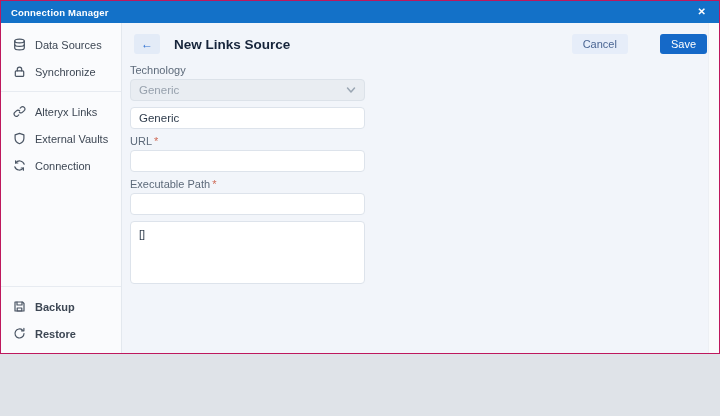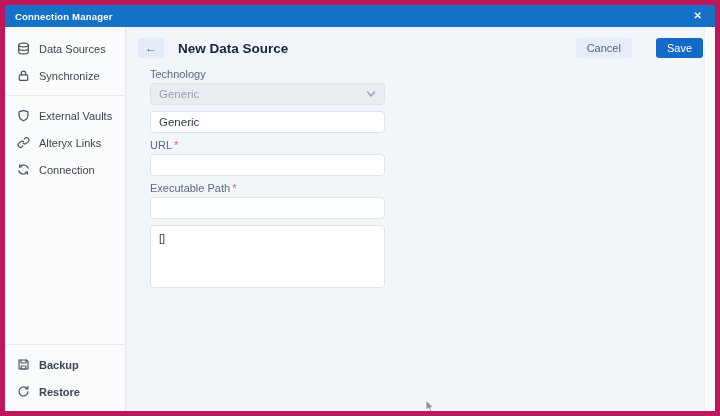--- a/index.html
+++ b/index.html
@@ -1,23 +1,23 @@
 <!DOCTYPE html>
 <html><head>
 <meta charset="utf-8">
 <style>
   * { margin: 0; padding: 0; box-sizing: border-box; }
   html, body { background: #dfe3e8; }
   body { font-family: "Liberation Sans", sans-serif; }
 
   .window {
     position: relative;
-    width: 720px; height: 416px;
+    width: 720px; height: 354px;
     background: #f2f5fa;
-    border: 5px solid #be185d;
+    border: 1px solid #be185d;
     overflow: hidden;
   }
 
   
   .titlebar {
     position: absolute; top: 0; left: 0; right: 0; height: 22px;
     background: #1371c8;
     display: flex; align-items: center; justify-content: space-between;
     padding: 0 10px;
   }
@@ -56,30 +56,30 @@
     display: flex; align-items: center; padding: 9px 12px 0 12px; height: 33px;
   }
   .back-btn {
     width: 26px; height: 20px; border-radius: 3px; background: #e3ebf7;
     display: flex; align-items: center; justify-content: center;
     color: #2d6fd1; font-size: 12px; cursor: pointer; border: none;
   }
   .page-title {
     margin-left: 14px; font-size: 13.5px; font-weight: 700; color: #16243a;
   }
-  .header-actions { margin-left: auto; display: flex; gap: 8px; }
+  .header-actions { margin-left: auto; display: flex; gap: 16px; }
   .btn {
     border: none; border-radius: 3px; font-size: 11px; cursor: pointer;
     padding: 4px 11px; font-family: "Liberation Sans", sans-serif;
   }
   .btn-cancel { background: #e6edf9; color: #4b6693; }
   .btn-save { background: #1569c8; color: #ffffff; margin-left: 16px; }
 
   
-  .form { margin: 8px 0 0 24px; width: 235px; }
+  .form { margin: 8px 0 0 8px; width: 235px; }
   .field { margin-bottom: 6px; }
   .field-label {
     display: block; font-size: 11px; color: #5d6a7a; margin-bottom: 3px;
     line-height: 12px;
   }
   .req { color: #cf6b57; margin-left: 2px; }
   .text-input {
     width: 100%; height: 22px; border: 1px solid #dde3eb; border-radius: 4px;
     background: #ffffff; padding: 0 8px; font-size: 11.5px; color: #2f3c4c;
     font-family: "Liberation Sans", sans-serif; outline: none;
@@ -140,34 +140,34 @@
             </svg>
         </span>
         <span>Synchronize</span>
       </div>
 
       <div class="side-divider"></div>
 
       <div class="side-item">
         <span class="ic">
           <svg viewBox="0 0 13 13">
-              <path d="M6.5 1.4l4.4 1.5v3.4c0 2.7-1.8 4.5-4.4 5.4-2.6-.9-4.4-2.7-4.4-5.4V2.9z"></path>
-            </svg>
-        </span>
-        <span>External Vaults</span>
-      </div>
-
-      <div class="side-item">
-        <span class="ic">
-          <svg viewBox="0 0 13 13">
               <path d="M7.2 3.2l1.1-1.1a2.3 2.3 0 0 1 3.2 3.2L9.6 7.2a2.3 2.3 0 0 1-3.2 0"></path>
               <path d="M5.8 9.8l-1.1 1.1a2.3 2.3 0 0 1-3.2-3.2l1.9-1.9a2.3 2.3 0 0 1 3.2 0"></path>
             </svg>
         </span>
         <span>Alteryx Links</span>
+      </div>
+
+      <div class="side-item">
+        <span class="ic">
+          <svg viewBox="0 0 13 13">
+              <path d="M6.5 1.4l4.4 1.5v3.4c0 2.7-1.8 4.5-4.4 5.4-2.6-.9-4.4-2.7-4.4-5.4V2.9z"></path>
+            </svg>
+        </span>
+        <span>External Vaults</span>
       </div>
 
       <div class="side-item">
         <span class="ic">
           <svg viewBox="0 0 13 13">
               <path d="M11.2 5.2A4.9 4.9 0 0 0 2.6 4"></path>
               <path d="M2.6 1.8V4h2.2"></path>
               <path d="M1.8 7.8A4.9 4.9 0 0 0 10.4 9"></path>
               <path d="M10.4 11.2V9H8.2"></path>
             </svg>
@@ -202,21 +202,21 @@
         </div>
       </div>
     </div>
 
     <div class="main">
 
       <div class="main-header">
         <button class="back-btn">
           <span>←</span>
         </button>
-        <span class="page-title">New Data Source</span>
+        <span class="page-title">New Links Source</span>
         <span class="header-actions">
           <button class="btn btn-cancel">Cancel</button>
           <button class="btn btn-save">Save</button>
         </span>
       </div>
 
       <div class="form">
 
         <div class="field">
           <span class="field-label">

